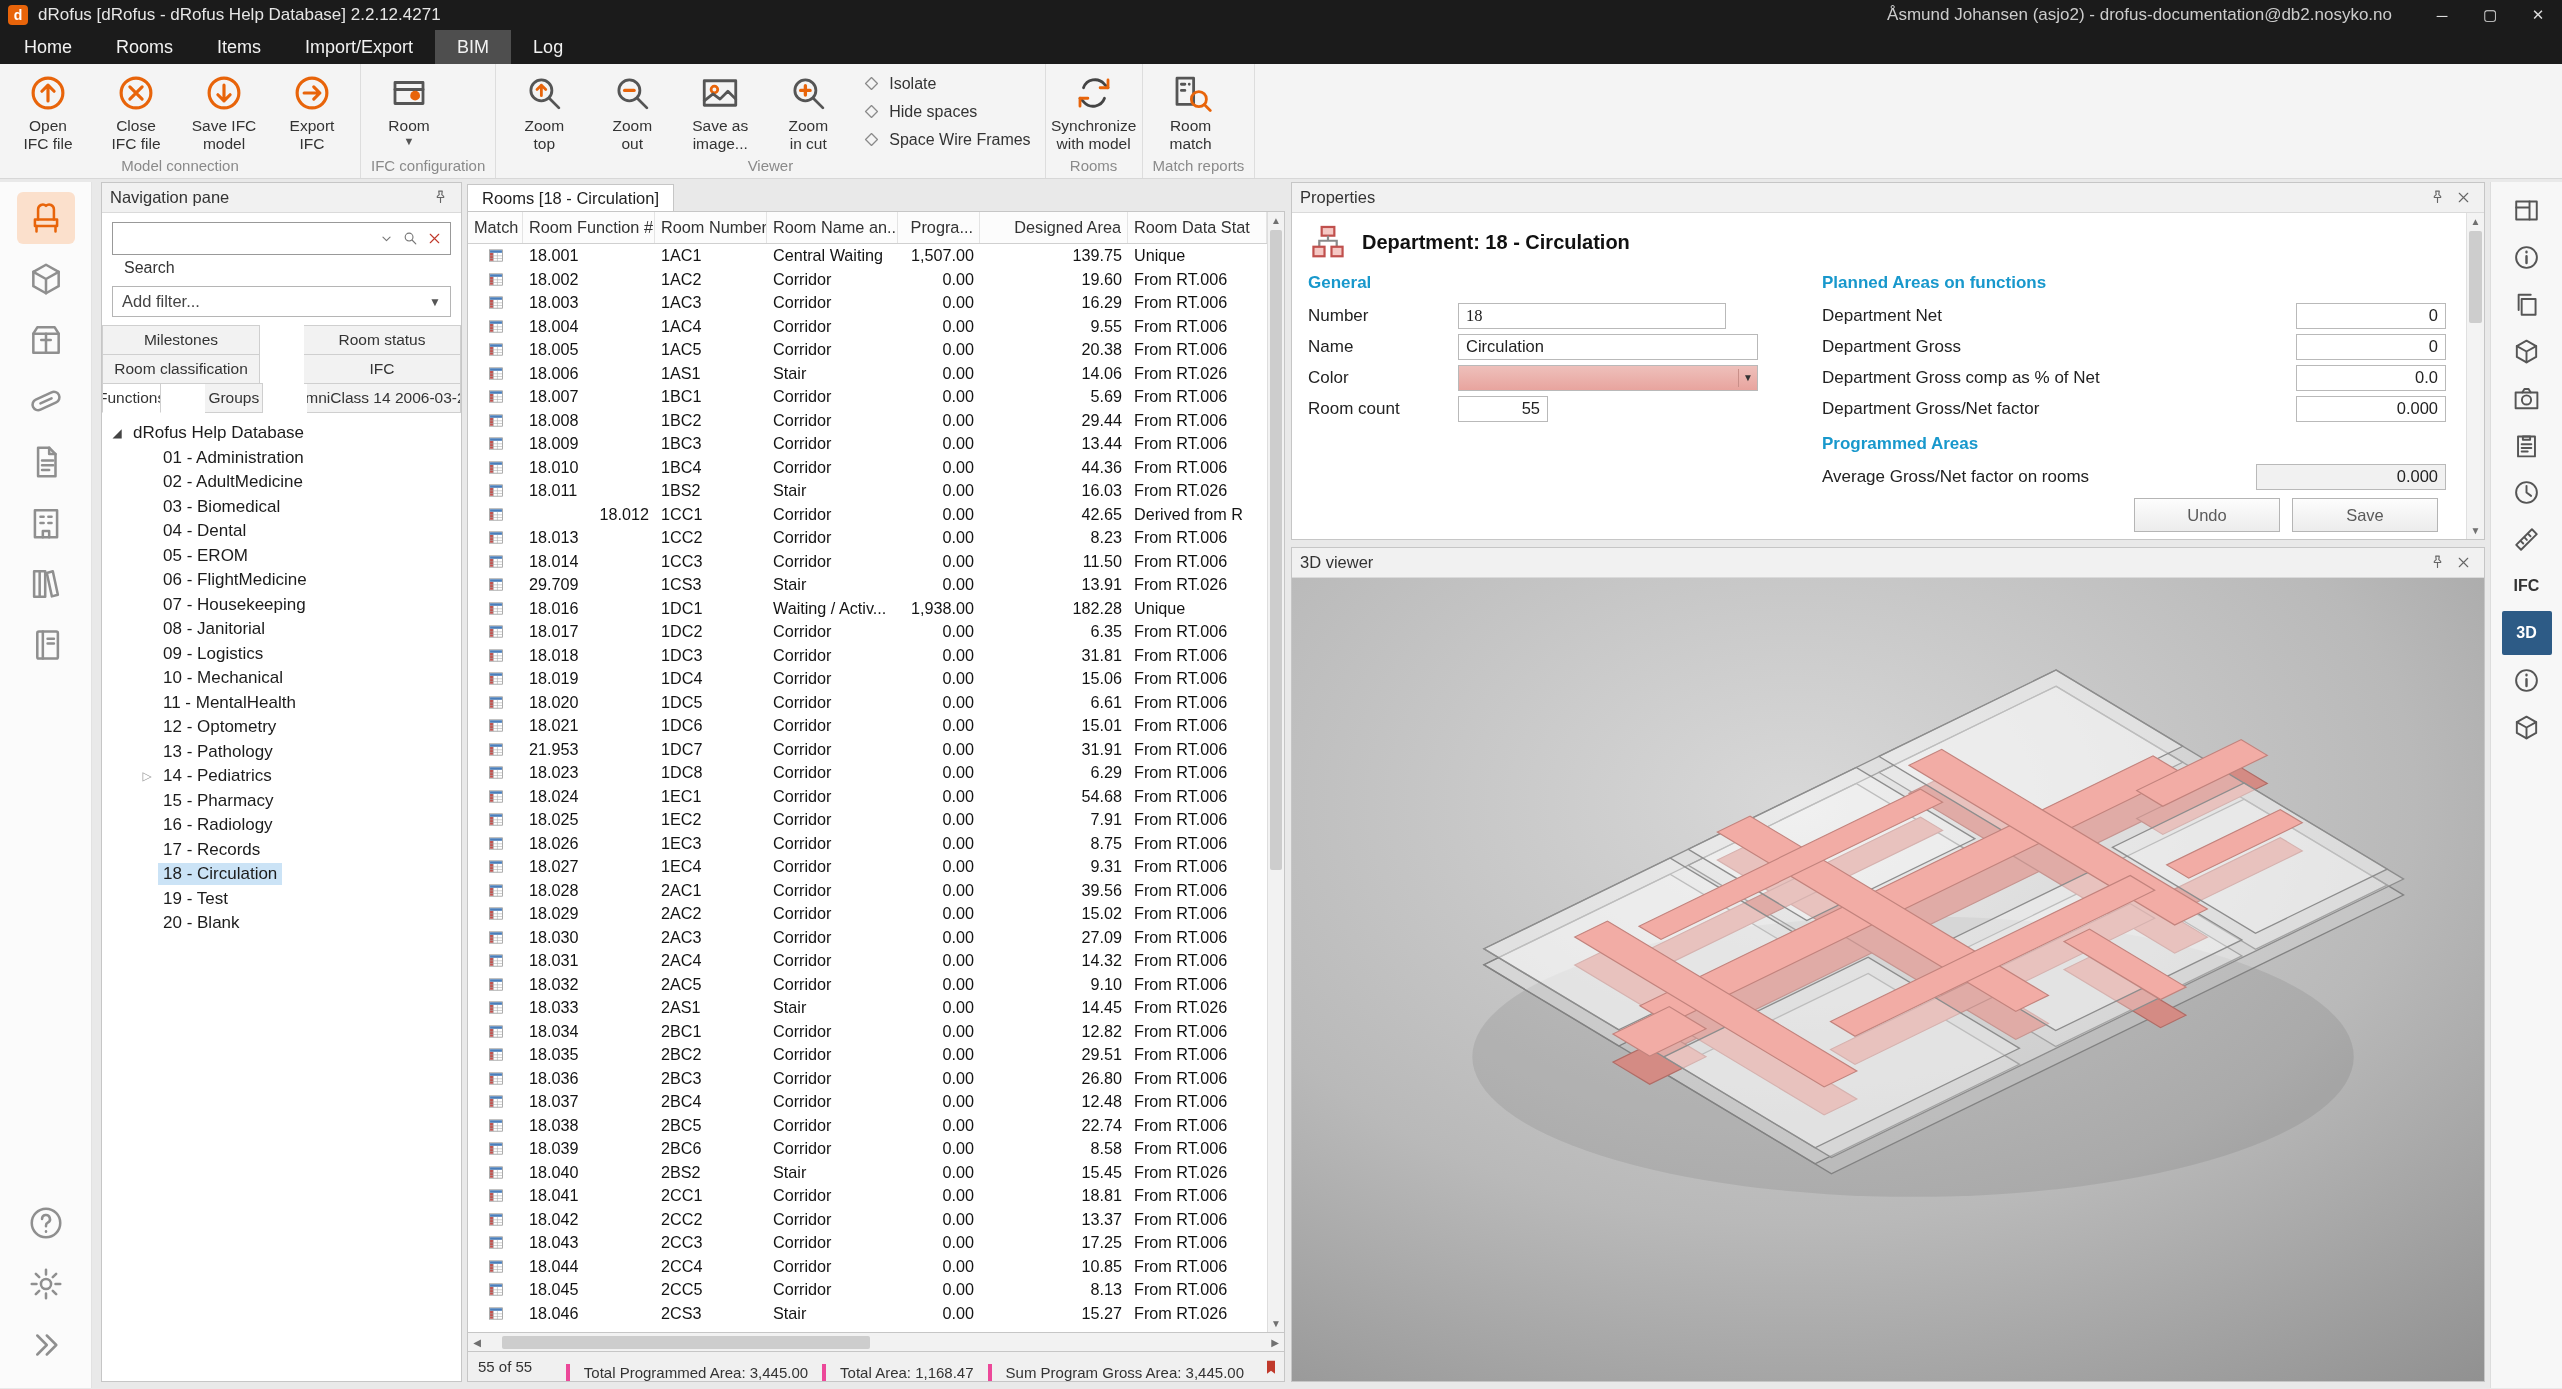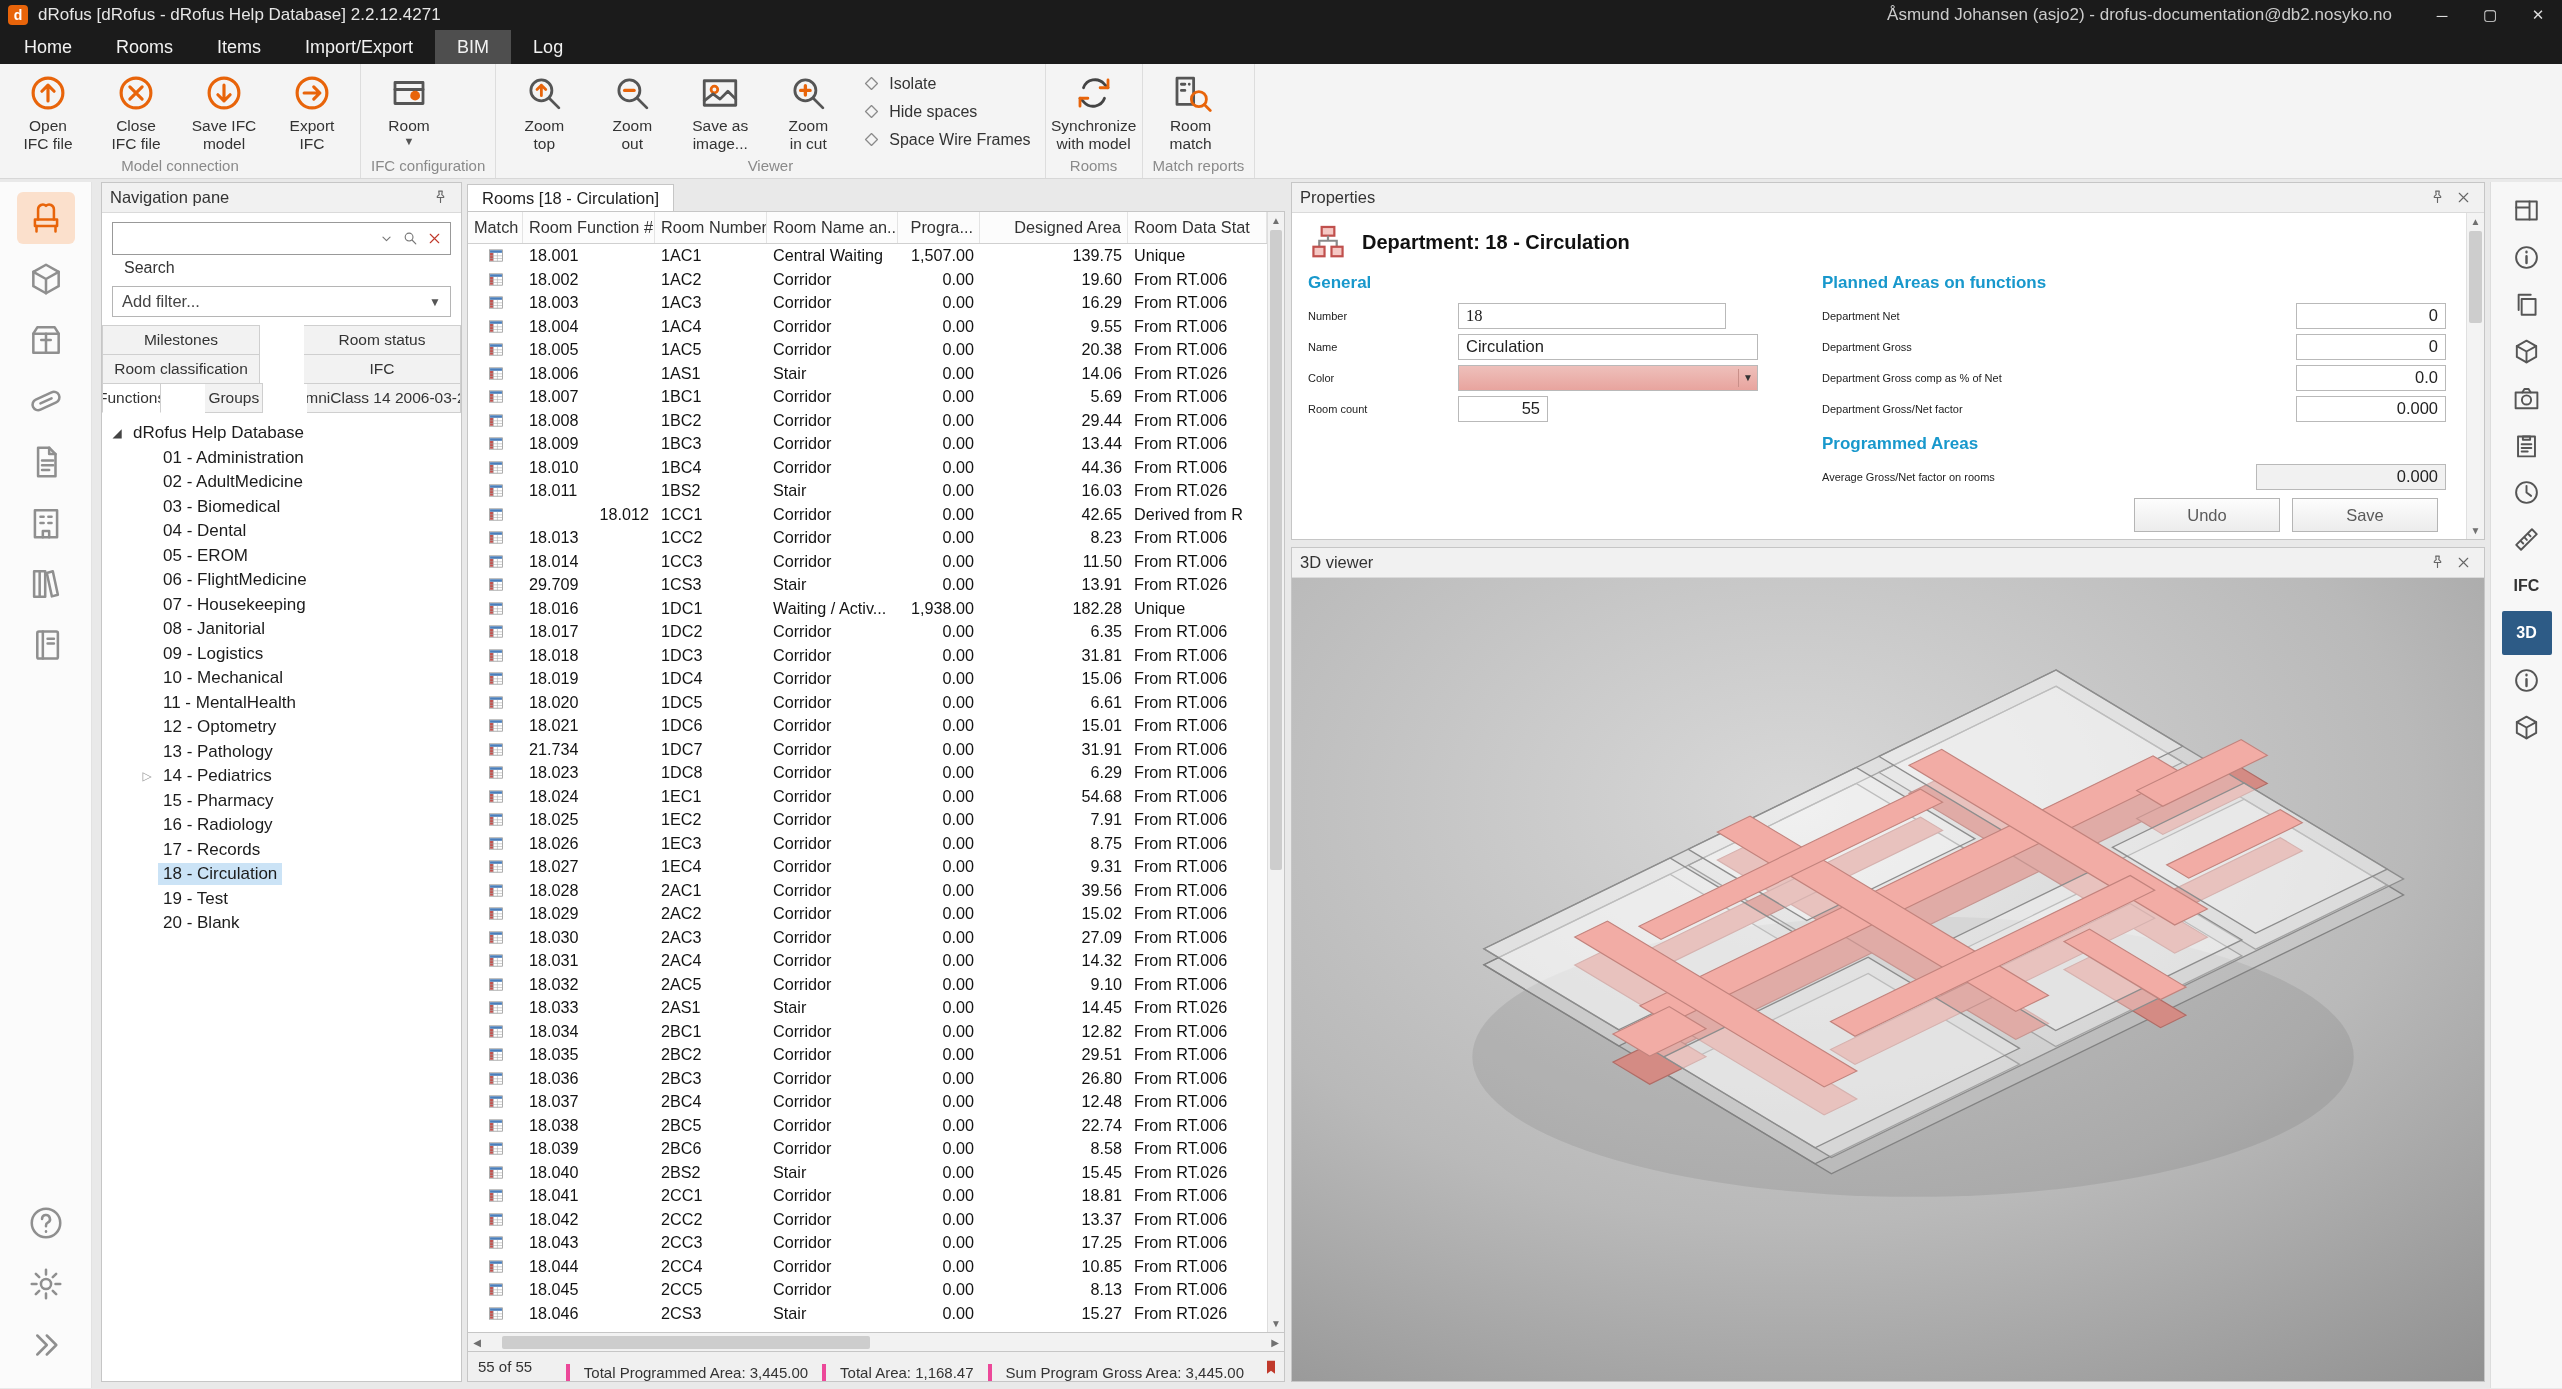--- a/index.html
+++ b/index.html
@@ -111,21 +111,21 @@
   .props-main { flex:1; display:flex; flex-direction:column; padding:10px 10px 8px 16px; min-width:0; }
   .props-titlerow { display:flex; align-items:center; margin-bottom:10px; }
   .dept-icon { width:40px; height:38px; margin-right:14px; }
   .dept-icon svg { width:100%; height:100%; }
   .props-title { font-size:20px; font-weight:bold; color:#111; }
   .props-cols { display:flex; gap:44px; }
   .pcol-left { width:470px; flex:0 0 auto; }
   .pcol-right { flex:1; min-width:0; padding-right:10px; }
   .section-title { font-size:17px; color:#1898cc; font-weight:bold; margin:2px 0 7px; }
   .fieldrow { display:flex; align-items:center; height:31px; }
-  .fieldrow .flabel { width:150px; font-size:11px; color:#222; flex:0 0 auto; }
+  .fieldrow .flabel { width:150px; font-size:17px; color:#222; flex:0 0 auto; }
   .fieldrow.rcol { justify-content:space-between; }
   .fieldrow.rcol .flabel { width:auto; flex:1; }
   .finput { border:1px solid #b9b9b9; height:26px; display:flex; align-items:center; padding:0 7px; font-size:16.5px; background:#fff; white-space:nowrap; overflow:hidden; }
   .finput.right { justify-content:flex-end; }
   .finput.disabled { background:#f1f1f1; }
   .color-swatch { border:1px solid #b9b9b9; height:26px; width:300px; background:linear-gradient(180deg,#eec0bb,#e39b95); display:flex; align-items:center; justify-content:flex-end; padding-right:4px; }
   .color-swatch .caret { font-size:10px; color:#333; border-left:1px solid #c98f89; padding-left:4px; height:18px; display:flex; align-items:center;}
   .props-btns { margin-top:auto; display:flex; justify-content:flex-end; gap:12px; padding:6px 18px 2px 0; }
   .btn { width:146px; height:34px; border:1px solid #b5b5b5; background:linear-gradient(#fdfdfd,#ececec); color:#5a5a5a; font-size:16.5px; display:flex; align-items:center; justify-content:center; }
   .props-scroll { width:18px; border-left:1px solid #e0e0e0; background:#f3f3f3; display:flex; flex-direction:column; flex:0 0 auto; }
@@ -878,21 +878,21 @@
               </div>
               <div class="tr">
                 <div class="td match-ic" style="width: 55px; flex: 0 0 auto;">
                   <svg viewBox="0 0 24 24">
                     <rect x="3" y="4" width="18" height="16" fill="#ffffff" stroke="#8a8a8a"></rect>
                     <rect x="3.6" y="4.6" width="16.8" height="3.6" fill="#4a7ebb"></rect>
                     <rect x="3.6" y="8.4" width="4.6" height="11" fill="#c0504d"></rect>
                     <path d="M8.2 8.2v12M14 8.2v12M3 12.4h18M3 16.2h18" stroke="#aaa" stroke-width="0.8"></path>
                   </svg>
                 </div>
-                <div class="td" style="width: 132px; flex: 0 0 auto;">21.734</div>
+                <div class="td" style="width: 132px; flex: 0 0 auto;">21.953</div>
                 <div class="td" style="width: 112px; flex: 0 0 auto;">1DC7</div>
                 <div class="td" style="width: 131px; flex: 0 0 auto;">Corridor</div>
                 <div class="td num" style="width: 82px; flex: 0 0 auto;">0.00</div>
                 <div class="td num" style="width: 148px; flex: 0 0 auto;">31.91</div>
                 <div class="td" style="flex: 1 1 0%;">From RT.006</div>
               </div>
               <div class="tr">
                 <div class="td match-ic" style="width: 55px; flex: 0 0 auto;">
                   <svg viewBox="0 0 24 24">
                     <rect x="3" y="4" width="18" height="16" fill="#ffffff" stroke="#8a8a8a"></rect>

